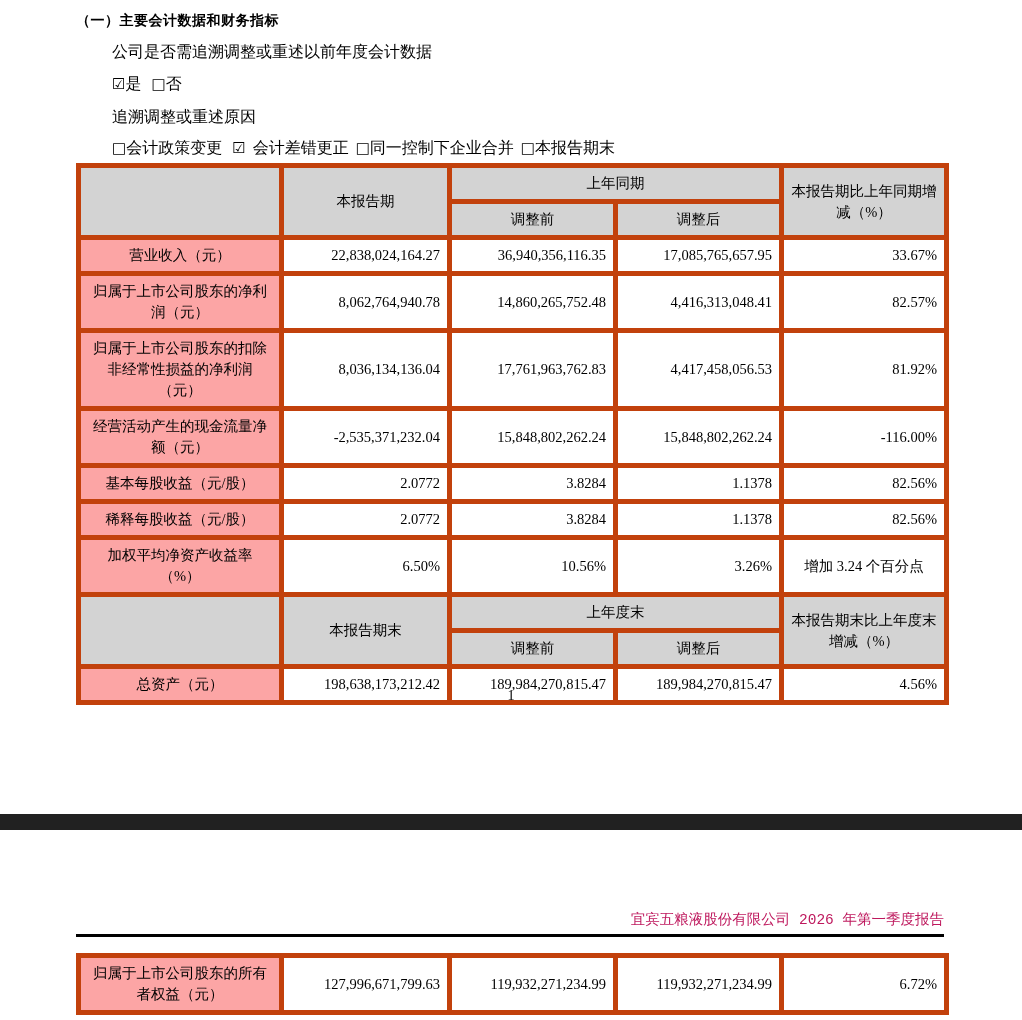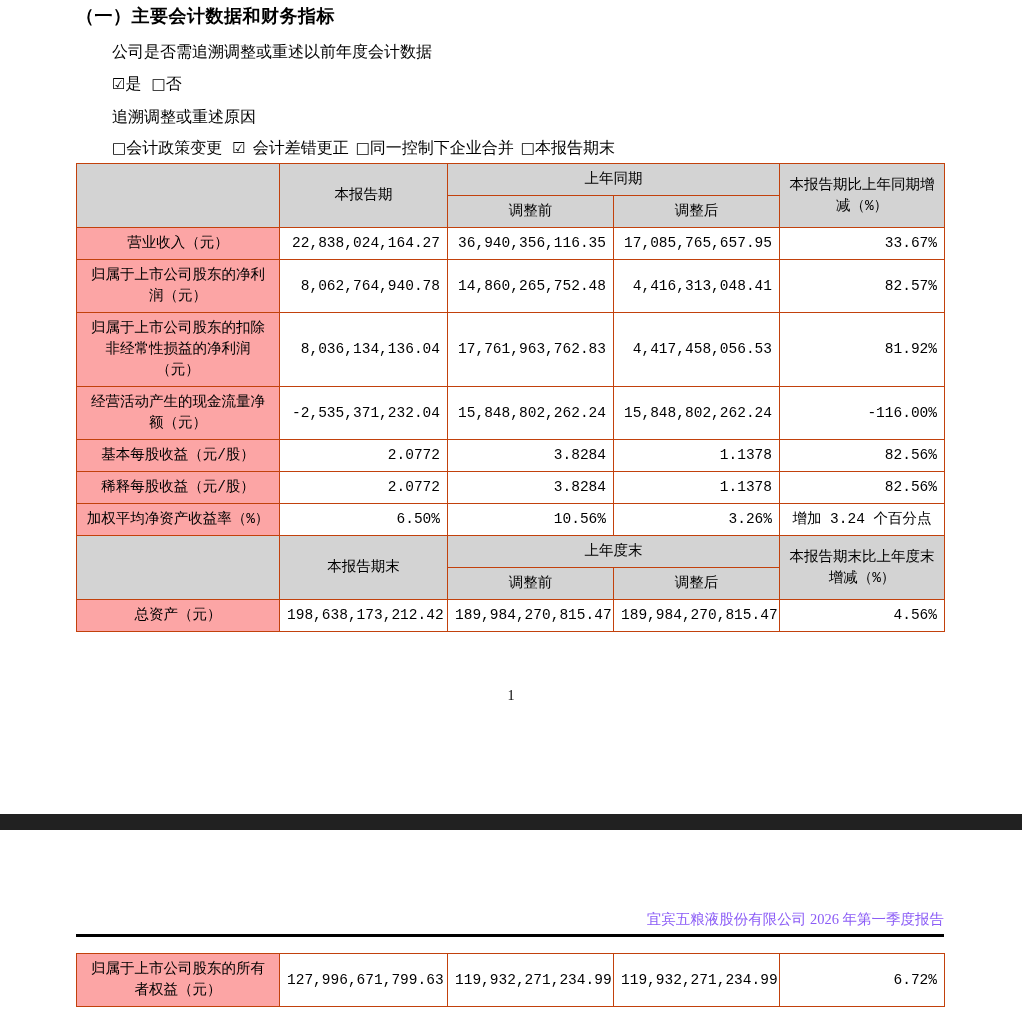--- a/index.html
+++ b/index.html
@@ -21,24 +21,24 @@
     position: absolute;
     left: 0; top: 0;
     width: 1022px;
     height: 814px;
     background: #ffffff;
   }
 
   .section-heading {
     position: absolute;
     left: 76px;
-    top: 4px;
+    top: 12px;
     font-family: "DejaVu Sans", "Liberation Sans", sans-serif;
     font-weight: bold;
-    font-size: 18px;
+    font-size: 14px;
     letter-spacing: 0.5px;
     white-space: nowrap;
   }
 
   .body-line {
     position: absolute;
     left: 112px;
     font-size: 16px;
     white-space: nowrap;
     line-height: 1;
@@ -57,25 +57,24 @@
   .gap-m { display: inline-block; width: 10px; }
 
   
   .fin-table {
     position: absolute;
     border-collapse: collapse;
     table-layout: fixed;
     font-size: 14.5px;
   }
   .fin-table td {
-    border: 1px solid #c2410c;
+    border: 5px solid #c2410c;
     padding: 5px 7px;
     vertical-align: middle;
     line-height: 1.45;
-    font-family: Liberation Mono, monospace;
   }
   .c-label {
     background: #fca5a5;
     text-align: center;
   }
   .c-head {
     background: #d3d3d3;
     text-align: center;
   }
   .c-num {
@@ -121,23 +120,24 @@
     top: 830px;
     width: 1022px;
     height: 190px;
     background: #ffffff;
   }
 
   .running-head {
     position: absolute;
     right: 78px;
     top: 80px;
-    color: #8b5cf6;
+    color: #be185d;
     font-size: 14.5px;
     white-space: nowrap;
+    font-family: Liberation Mono, monospace;
   }
   .head-rule {
     position: absolute;
     left: 76px;
     top: 104px;
     width: 868px;
     height: 3px;
     background: #000000;
   }
 

